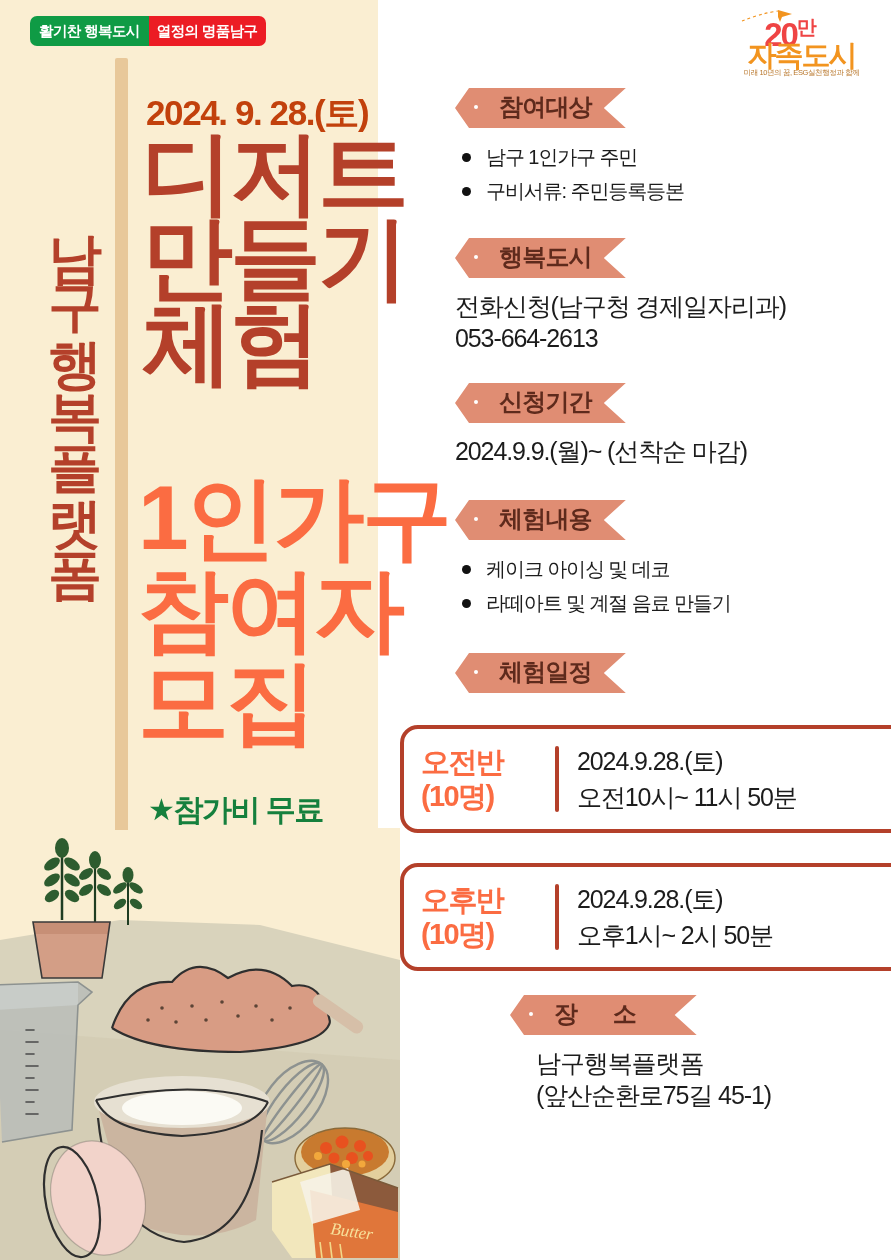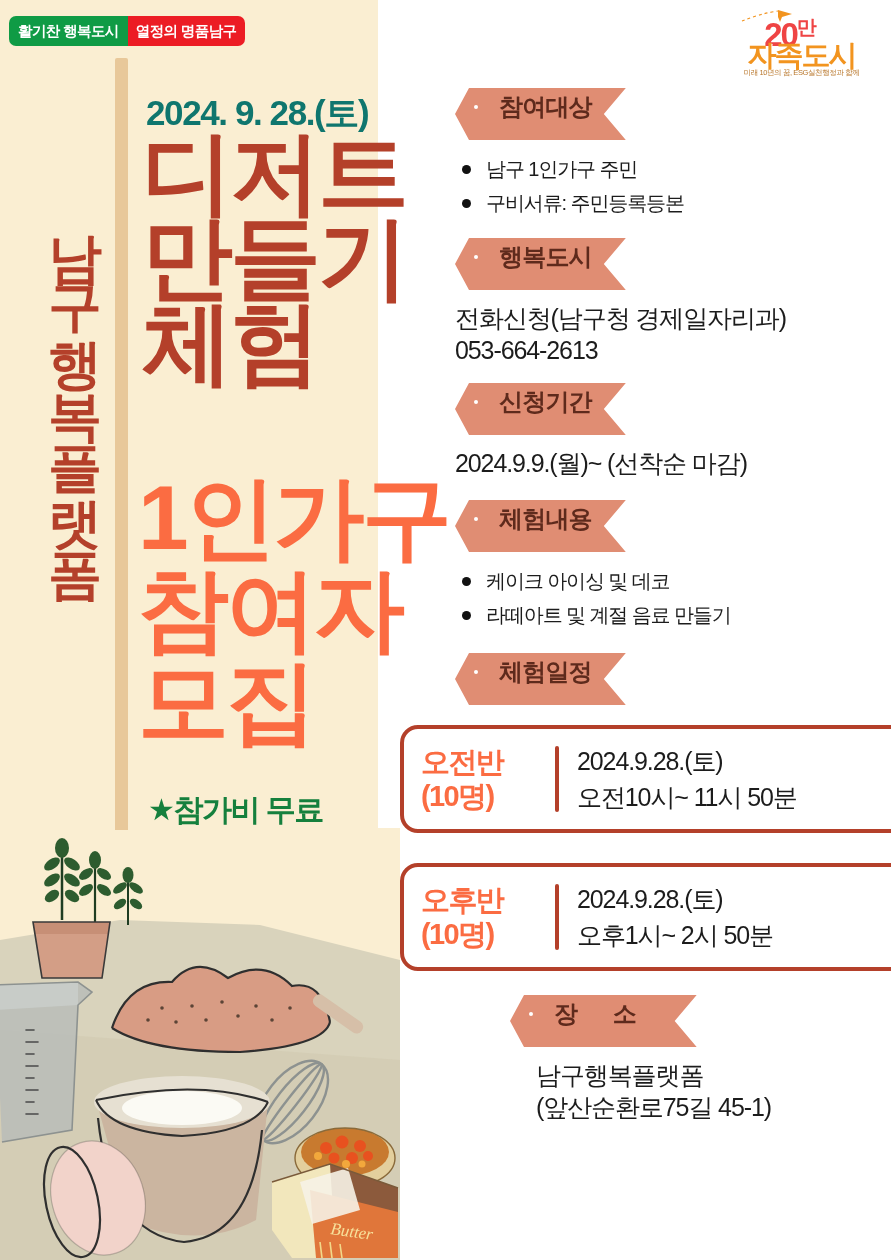--- a/index.html
+++ b/index.html
@@ -23,21 +23,21 @@
     position:absolute;left:0;top:828px;width:400px;height:432px;
     background:#faeed2;
   }
   .tan-bar{
     position:absolute;left:115px;top:58px;width:13px;height:778px;
     background:#e8c89a;border-radius:2px;
   }
 
   
   .badge{
-    position:absolute;left:9px;top:16px;height:30px;
+    position:absolute;left:30px;top:16px;height:30px;
     display:flex;border-radius:7px;overflow:hidden;
   }
   .badge .seg{
     display:flex;align-items:center;justify-content:center;
     color:#ffffff;font-weight:bold;font-size:14.5px;
     letter-spacing:-0.6px;padding:0 9px;white-space:nowrap;
   }
   .badge .green{background:#0f9b45;}
   .badge .red{background:#ec1c24;padding-left:8px;}
 
@@ -69,21 +69,21 @@
     position:absolute;left:34px;top:140px;width:72px;
     font-size:54px;font-weight:bold;color:#b4402a;
     letter-spacing:-1px;line-height:61px;text-align:center;
     writing-mode:vertical-rl;
     height:480px;
   }
 
   
   .date-line{
     position:absolute;left:146px;top:90px;
-    font-size:35px;font-weight:bold;color:#0f766e;letter-spacing:-1.4px;
+    font-size:35px;font-weight:bold;color:#c2410c;letter-spacing:-1.4px;
     white-space:nowrap;
   }
   .title-block{
     position:absolute;left:142px;top:130px;width:330px;
   }
   .title-block .tl{
     font-size:91px;font-weight:bold;color:#b4402a;
     line-height:85px;letter-spacing:-3px;white-space:nowrap;
   }
   .title2-block{
@@ -96,21 +96,21 @@
   .freeline{
     position:absolute;left:148px;top:790px;
     font-size:30px;font-weight:bold;color:#15803d;letter-spacing:-1.5px;
     white-space:nowrap;
   }
 
   
   .rcol{position:absolute;left:455px;top:0;width:436px;height:1260px;}
 
   .ribbon{
-    position:relative;display:inline-block;height:52px;
+    position:relative;display:inline-block;height:40px;
     background:#e08d73;
     color:#5e2a1c;font-weight:bold;font-size:24px;letter-spacing:-0.8px;
     line-height:38px;
     padding:0 34px 0 44px;
     clip-path:polygon(0 50%, 14px 0, 100% 0, 100% 0, calc(100% - 22px) 50%, 100% 100%, 14px 100%);
     white-space:nowrap;
   }
   .ribbon::after{
     content:"";position:absolute;left:19px;top:17px;width:4px;height:4px;
     border-radius:50%;background:#ffffff;

